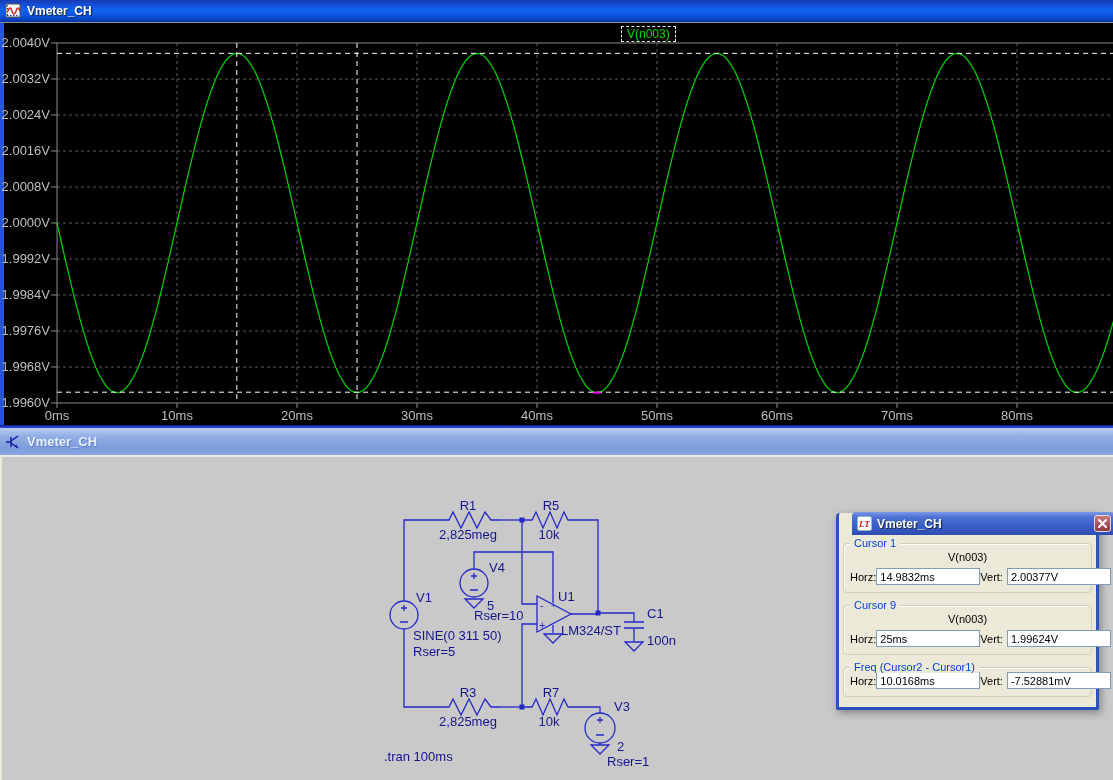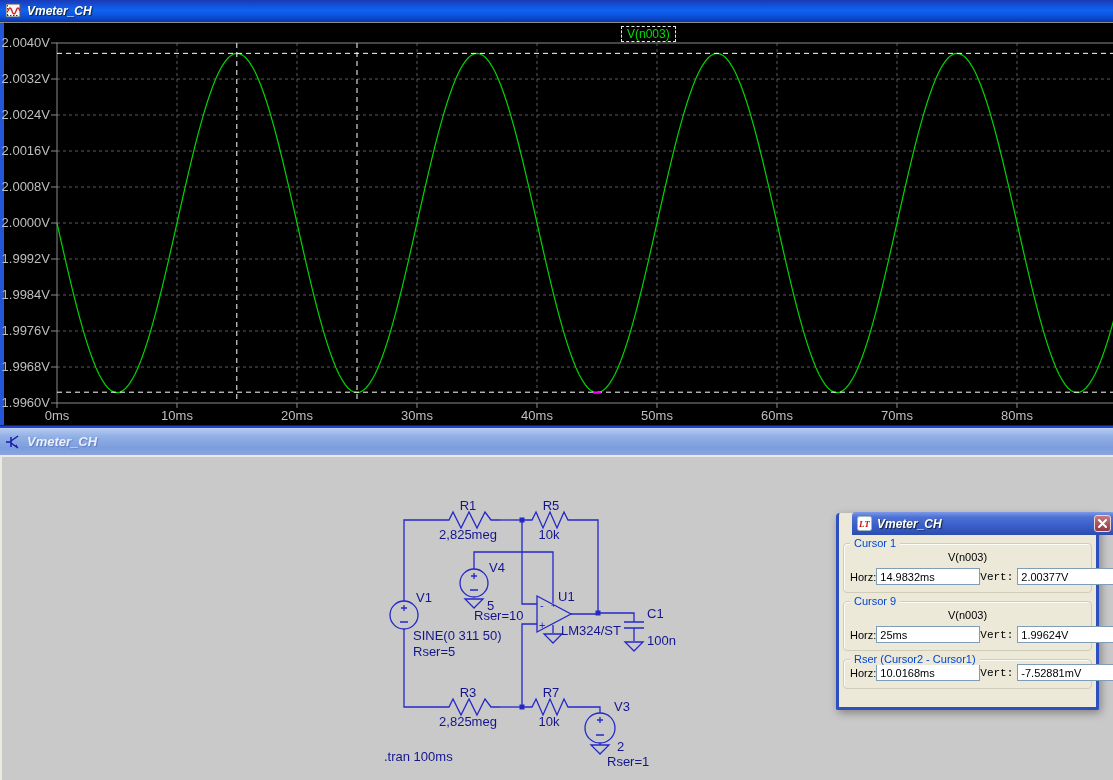--- a/index.html
+++ b/index.html
@@ -5,21 +5,21 @@
   html,body{margin:0;padding:0;width:1113px;height:780px;overflow:hidden;
     font-family:"Liberation Sans",sans-serif;background:#c9c9c9;}
   .abs{position:absolute;}
 
   
   #win1{left:0;top:0;width:1113px;height:428px;background:#000;}
   #win1-title{left:0;top:0;width:1113px;height:22px;
     background:linear-gradient(180deg,#1a3ab8 0%,#0f62f2 45%,#0c53dd 72%,#0a36a8 100%);
     display:flex;align-items:center;border-bottom:1px solid #8e8e86;}
   .tbar-icon{width:16px;height:16px;margin:0 6px 0 5px;flex:0 0 auto;}
-  .tbar-text{color:#fff;font-weight:bold;font-size:12px;text-shadow:1px 1px 1px #123;font-style:italic;}
+  .tbar-text{color:#fff;font-weight:bold;font-size:12px;text-shadow:1px 1px 1px #123;}
   #plot-pane{left:0;top:23px;width:1113px;height:402px;background:#000;
     border-left:4px solid #2456d8;box-sizing:border-box;}
   #plot-svg{position:absolute;left:0;top:22px;width:1113px;height:403px;}
   #legend-box{left:621px;top:26px;height:14px;padding:0 5px;border:1px dashed #e8e8e8;
     color:#00e000;font-size:12px;line-height:14px;background:#000;}
   #win1-bottom{left:0;top:425px;width:1113px;height:3px;background:#2342c6;border-top:1px solid #0f1f8a;box-sizing:border-box;}
 
   
   #win2{left:0;top:428px;width:1113px;height:352px;background:#c9c9c9;}
   #win2-title{left:0;top:0;width:1113px;height:27px;
@@ -36,28 +36,28 @@
     box-shadow:2px 3px 8px rgba(0,0,0,.35);box-sizing:border-box;}
   #dlg-title{left:-3px;top:-1px;width:263px;height:23px;border-radius:4px 4px 0 0;
     background:linear-gradient(180deg,#7d9ae8 0%,#4e71d4 22%,#3a5ec8 60%,#2d4cb0 100%);
     display:flex;align-items:center;box-sizing:border-box;padding-left:4px;margin-left:16px;}
   #dlg-title .tbar-icon{width:15px;height:15px;margin:0 5px 0 1px;}
   #dlg-title .tbar-text{font-size:12px;}
   #dlg-close{position:absolute;right:4px;top:3px;width:17px;height:17px;border-radius:3px;
     background:linear-gradient(180deg,#c97b82 0%,#ad5a62 45%,#8f3a42 100%);
     border:1px solid #e8d8da;box-sizing:border-box;display:flex;align-items:center;justify-content:center;cursor:pointer;}
   #dlg-body{left:0;top:22px;width:257px;height:172px;padding:0 3px;box-sizing:border-box;}
-  .grp{position:relative;border:1px solid #cfccba;border-radius:4px;margin:8px 1px 4px 1px;
+  .grp{position:relative;border:1px solid #cfccba;border-radius:4px;margin:8px 1px 12px 1px;
     box-shadow:inset 1px 1px 0 #fdfdf8;}
   .grp-title{position:absolute;top:-7px;left:6px;background:#ece9d8;color:#0046d5;
     font-size:11px;padding:0 4px;line-height:12px;}
   .sig{ text-align:center;font-size:11px;color:#000;margin-top:7px;height:13px;}
   .frow{display:flex;align-items:center;padding:0 6px;margin:4px 0 7px 0;font-size:11px;}
   .frow .lab1{width:30px;}
-  .frow .lab2{width:40px;text-align:left;margin-right:4px;font-family:Liberation Mono, monospace;}
+  .frow .lab2{width:40px;text-align:left;margin-right:4px;}
   .field{width:104px;height:17px;border:1px solid #7f9db9;background:#fff;font-size:11px;
     font-family:"Liberation Sans",sans-serif;padding:0 3px;box-sizing:border-box;color:#000;}
   .grp .frow:first-child{margin-top:10px;}
 </style>
 </head>
 <body>
 
 <div id="win1" class="abs">
   <div id="win1-title" class="abs">
     <svg class="tbar-icon" viewBox="0 0 16 16">
@@ -278,21 +278,21 @@
       <div class="sig">V(n003)</div>
       <div class="frow">
         <span class="lab1">Horz:</span>
         <input class="field" value="25ms" style="">
         <span class="lab2">Vert:</span>
         <input class="field" value="1.99624V" style="">
       </div>
     </div>
 
     <div class="grp">
-      <span class="grp-title">Rser (Cursor2 - Cursor1)</span>
+      <span class="grp-title">Freq (Cursor2 - Cursor1)</span>
       <div class="frow">
         <span class="lab1">Horz:</span>
         <input class="field" value="10.0168ms" style="">
         <span class="lab2">Vert:</span>
         <input class="field" value="-7.52881mV" style="">
       </div>
     </div>
 
   </div>
 </div>

